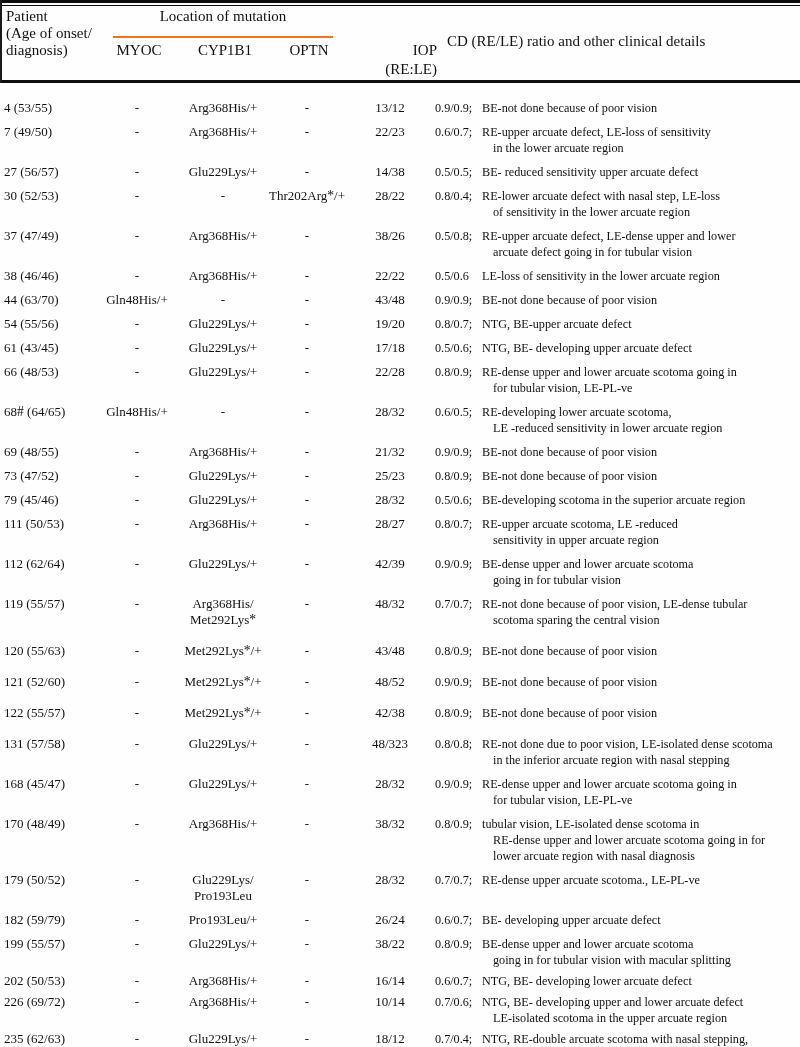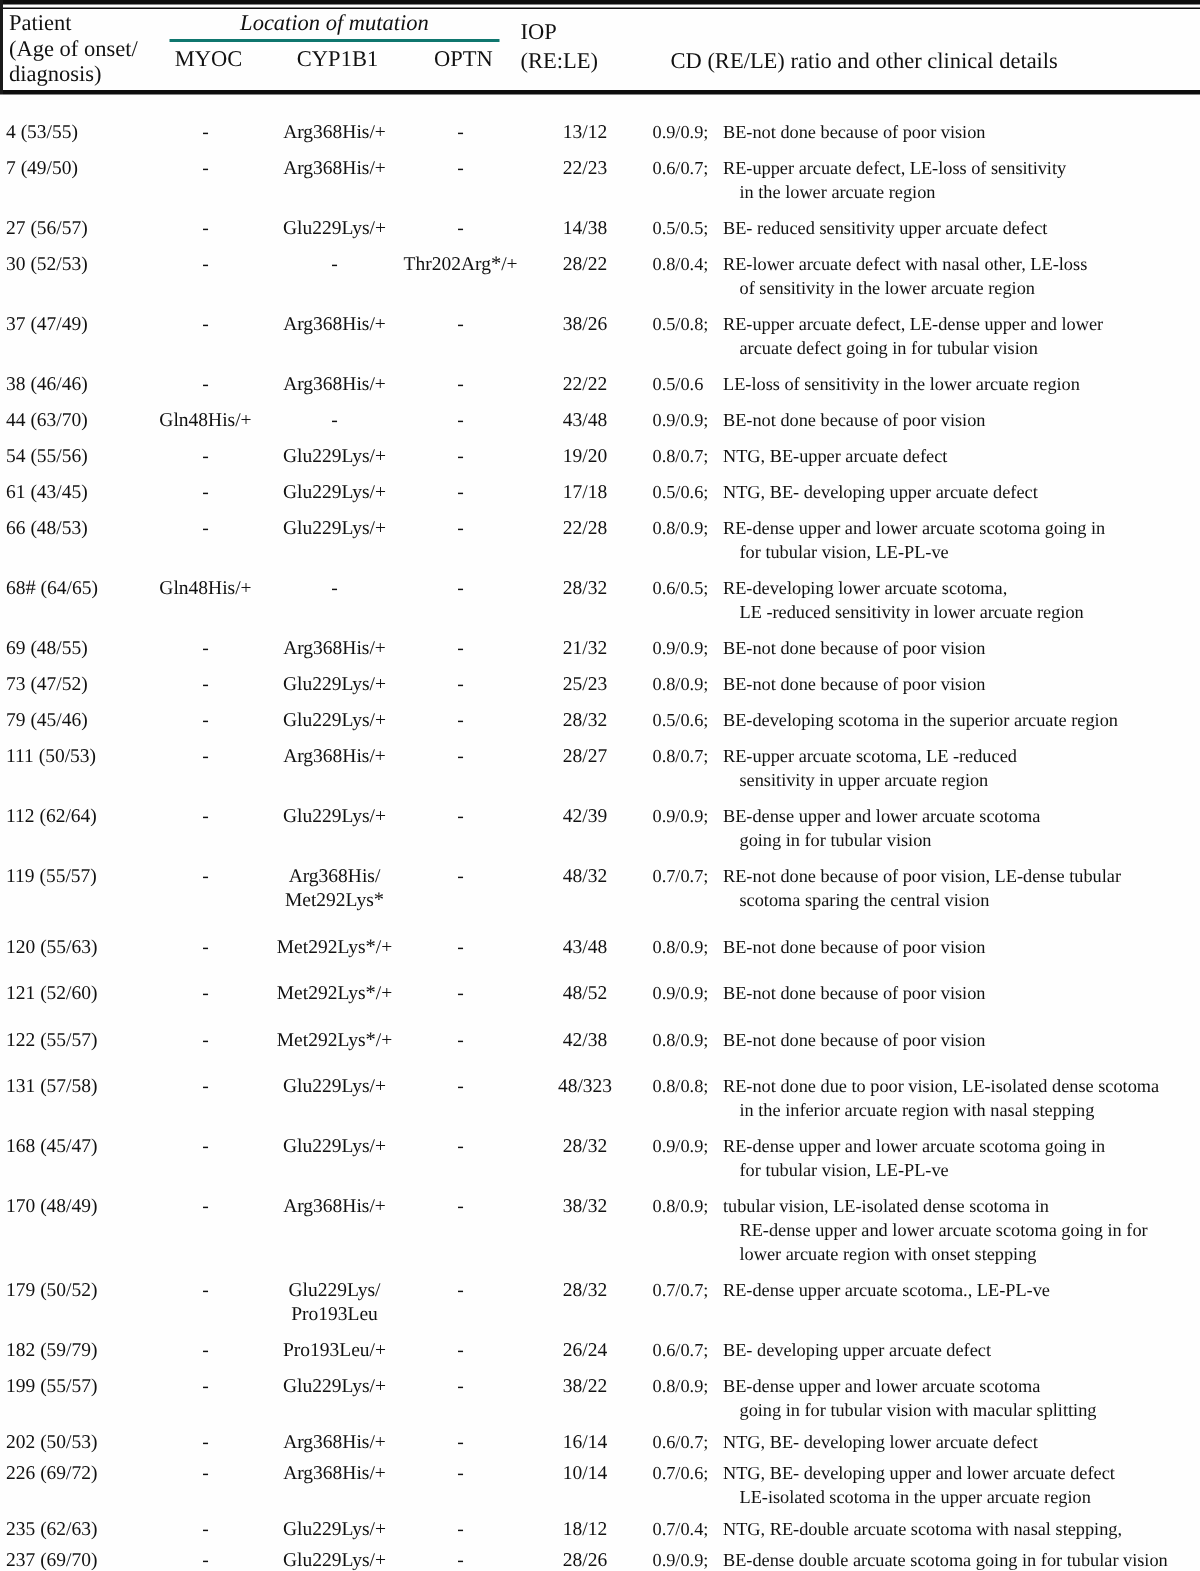--- a/index.html
+++ b/index.html
@@ -13,27 +13,26 @@
   .rule-a{height:3px;background:#0d0d0d;}
   .rule-gap{height:2px;}
   .rule-b{height:1px;background:#0d0d0d;}
   .rule-c{height:3px;background:#0d0d0d;margin-top:1px;}
   .thead{
     display:grid;grid-template-columns:97px 248px 90px 1fr;
     padding-top:2px;font-size:15px;
   }
   .h-patient{padding-left:4px;line-height:17px;}
   .h-mut-title{
-    text-align:center;margin:0 14px;padding-bottom:1px;
-    border-bottom:2px solid #0f766e;
-    font-style:italic;
+    text-align:center;margin:0 14px;padding-bottom:11px;
+    border-bottom:2px solid #f97316;
   }
   .h-genes{display:grid;grid-template-columns:80px 92px 76px;margin-top:4px;}
   .gene{text-align:center;}
-  .h-iop{text-align:left;padding-top:5px;line-height:19px;}
+  .h-iop{text-align:right;padding-top:5px;line-height:19px;margin-top:28px;}
   .h-det{padding:25px 0 0 10px;white-space:nowrap;}
   
   .tbody{flex:1;padding-top:17px;font-size:13px;line-height:16px;}
   .row{
     display:grid;grid-template-columns:97px 80px 92px 76px 90px 1fr;
     margin-bottom:8px;
   }
   .row:nth-child(17),.row:nth-child(18),.row:nth-child(19),.row:nth-child(20){margin-bottom:15px;}
   .row:nth-child(26),.row:nth-child(27),.row:nth-child(28),.row:nth-child(29),.row:nth-child(30){margin-bottom:5px;}
   .cell{white-space:nowrap;}
@@ -132,21 +131,21 @@
     <div class="cell patient">30 (52/53)</div>
     <div class="cell c myoc">-</div>
     <div class="cell c cyp">
           <div>-</div>
         </div>
     <div class="cell c optn">Thr202Arg<sup>*</sup>/+</div>
     <div class="cell c iop">28/22</div>
     <div class="cell det">
       <span class="cd">0.8/0.4;</span>
       <div class="dlines">
-            <div>RE-lower arcuate defect with nasal other, LE-loss</div>
+            <div>RE-lower arcuate defect with nasal step, LE-loss</div>
             <div>of sensitivity in the lower arcuate region</div>
           </div>
     </div>
   </div>
 
   <div class="row">
     <div class="cell patient">37 (47/49)</div>
     <div class="cell c myoc">-</div>
     <div class="cell c cyp">
           <div>Arg368His/+</div>
@@ -448,21 +447,21 @@
     <div class="cell c cyp">
           <div>Arg368His/+</div>
         </div>
     <div class="cell c optn">-</div>
     <div class="cell c iop">38/32</div>
     <div class="cell det">
       <span class="cd">0.8/0.9;</span>
       <div class="dlines">
             <div>tubular vision, LE-isolated dense scotoma in</div>
             <div>RE-dense upper and lower arcuate scotoma going in for</div>
-            <div>lower arcuate region with onset stepping</div>
+            <div>lower arcuate region with nasal diagnosis</div>
           </div>
     </div>
   </div>
 
   <div class="row">
     <div class="cell patient">179 (50/52)</div>
     <div class="cell c myoc">-</div>
     <div class="cell c cyp">
           <div>Glu229Lys/</div>
           <div>Pro193Leu</div>

